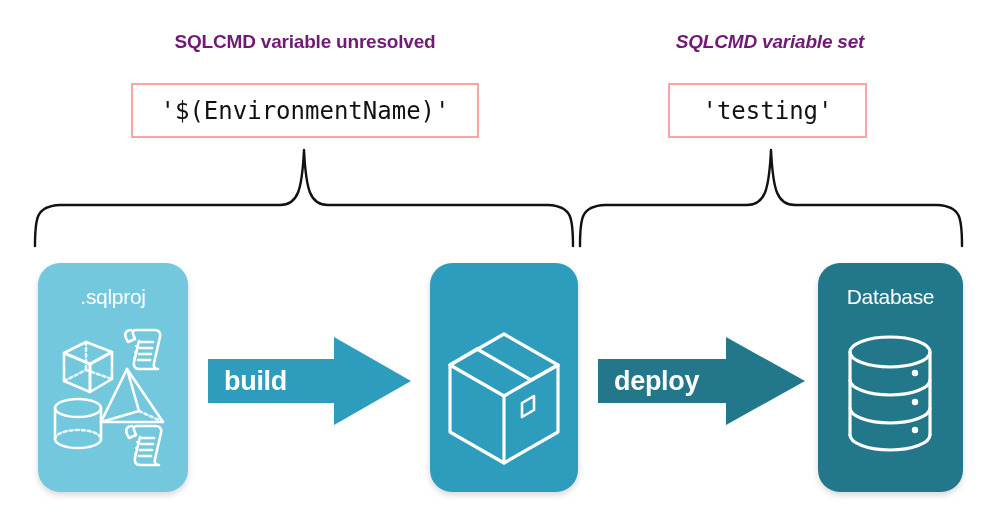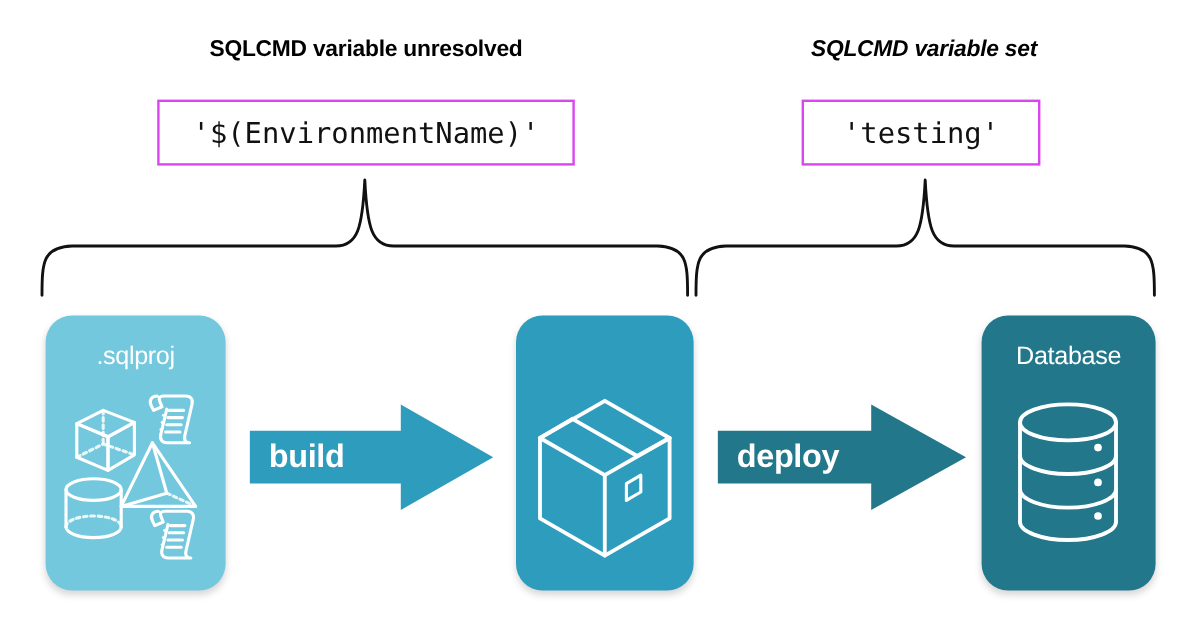--- a/index.html
+++ b/index.html
@@ -18,33 +18,33 @@
     overflow: hidden;
   }
 
   
   .section-heading {
     position: absolute;
     font-family: "Liberation Sans", sans-serif;
     font-weight: bold;
     font-size: 19px;
     letter-spacing: -0.2px;
-    color: #000000;
+    color: #701a75;
     white-space: nowrap;
     text-align: center;
   }
   #heading-left  { left: 0;   top: 31px; width: 610px; }
   #heading-right { left: 578px; top: 31px; width: 384px; font-style: italic; }
 
   
   .code-box {
     position: absolute;
     box-sizing: border-box;
     background: #ffffff;
-    border: 2px solid #d946ef;
+    border: 2px solid #fca5a5;
     display: flex;
     align-items: center;
     justify-content: center;
   }
   .code-box span {
     font-family: "DejaVu Sans Mono", monospace;
     font-size: 24px;
     color: #111111;
     letter-spacing: 0px;
     white-space: pre;

